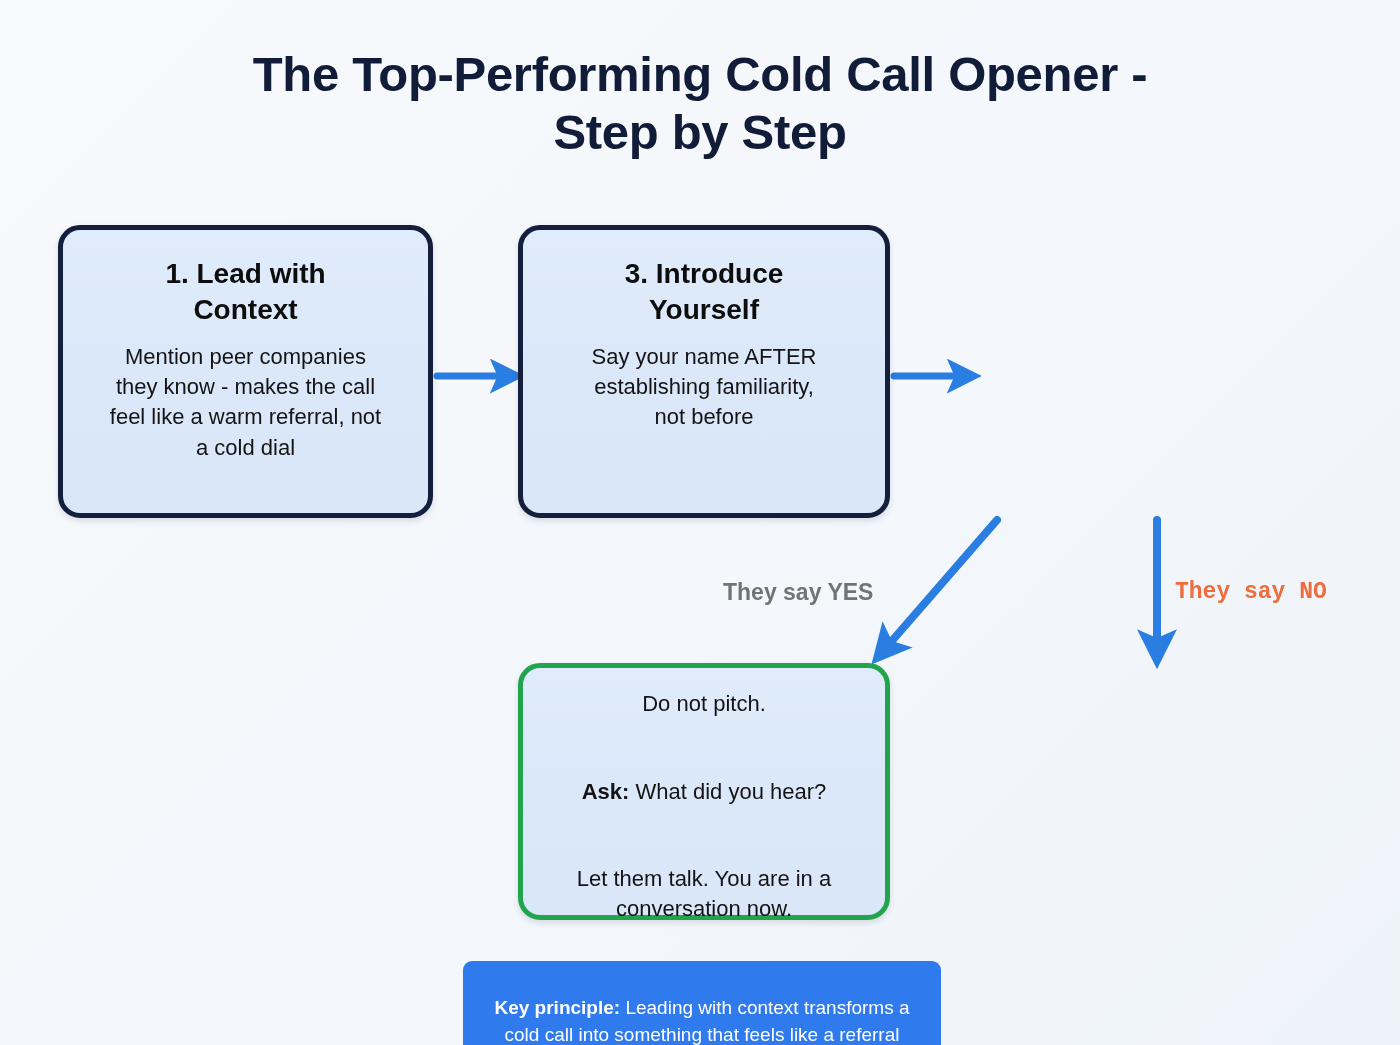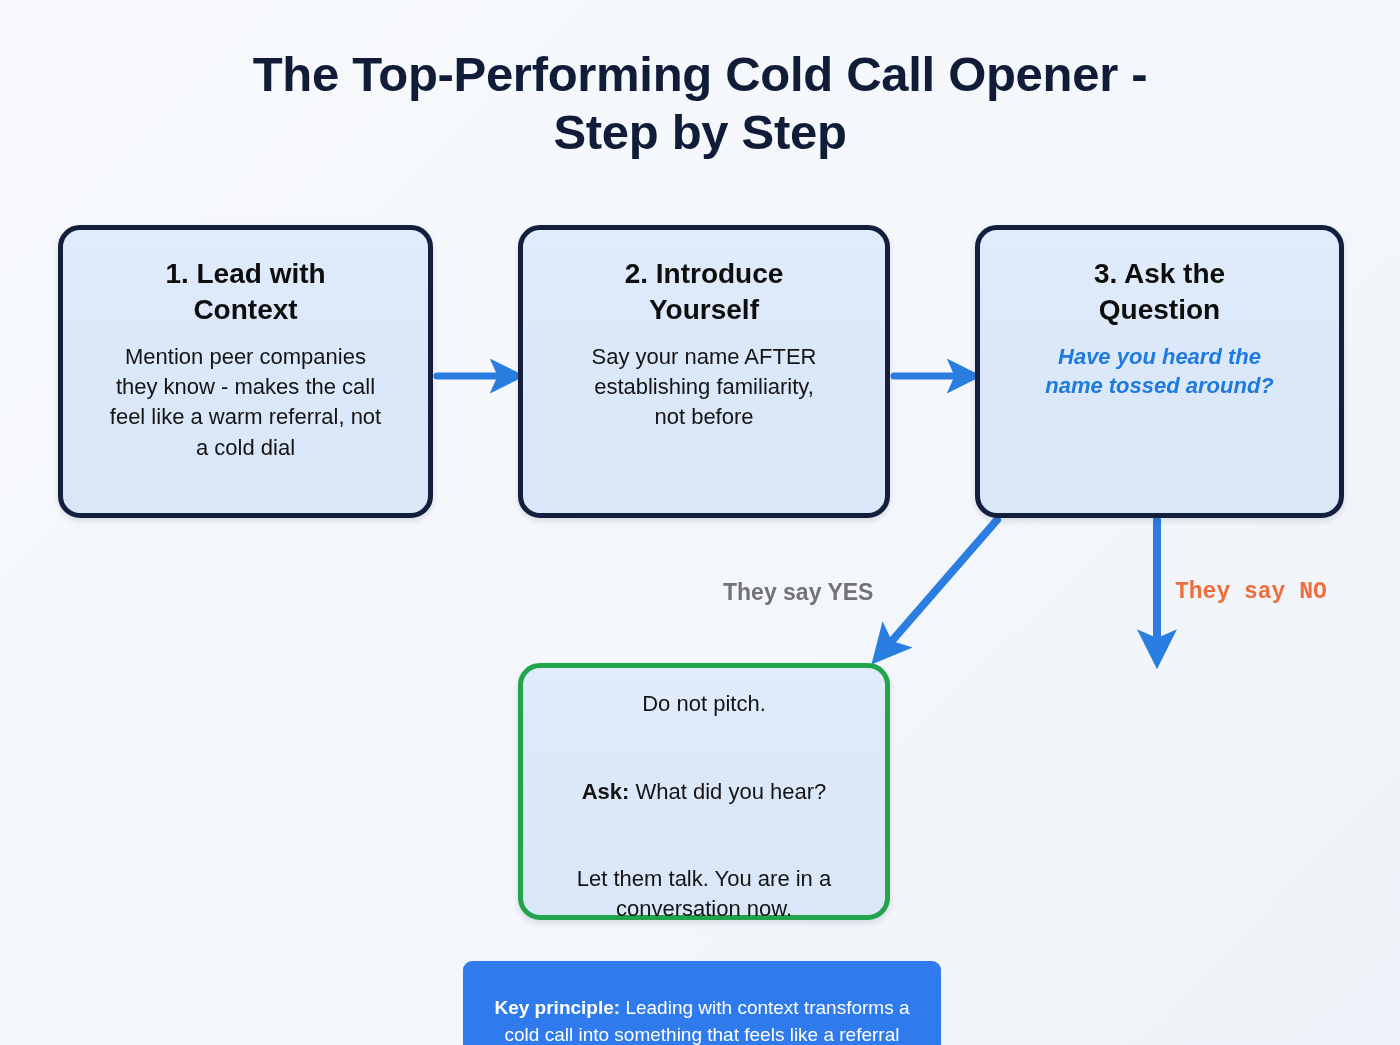--- a/index.html
+++ b/index.html
@@ -174,33 +174,27 @@
   <div class="node step" style="left:58px; top:225px; width:375px; height:293px;align-items:center;">
     <div class="node-title">1. Lead with
 Context</div>
     <div class="node-body">Mention peer companies
 they know - makes the call
 feel like a warm referral, not
 a cold dial</div>
   </div>
 
   <div class="node step" style="left:518px; top:225px; width:372px; height:293px;">
-    <div class="node-title">2. Introduce
+    <div class="node-title">3. Introduce
 Yourself</div>
     <div class="node-body">Say your name AFTER
 establishing familiarity,
 not before</div>
   </div>
 
-  <div class="node step" style="left:975px; top:225px; width:369px; height:293px;">
-    <div class="node-title">3. Ask the
-Question</div>
-    <div class="node-body emph">Have you heard the
-name tossed around?</div>
-  </div>
 
   <div class="edge-label yes" style="left:723px; top:579px;">They say YES</div>
 
   <div class="edge-label no" style="left:1175px; top:579px;">They say NO</div>
 
   <div class="node outcome" style="left:518px; top:663px; width:372px; height:257px;">
     <p class="para">
       <span>Do not pitch.</span>
     </p>
     <p class="para">

